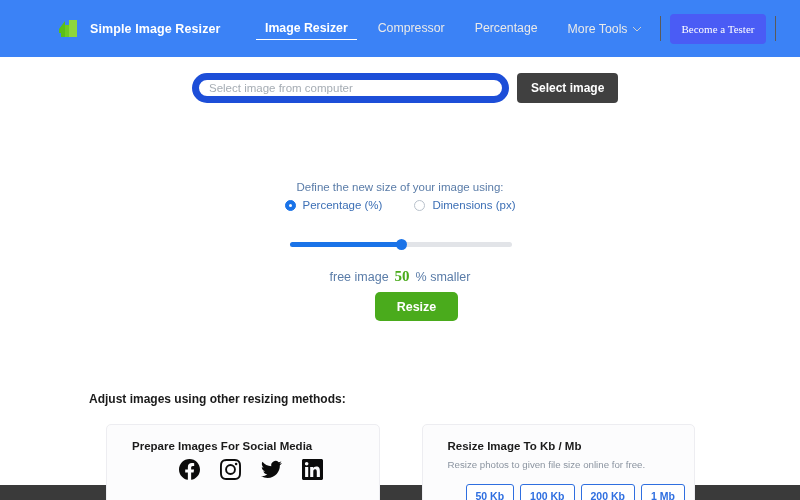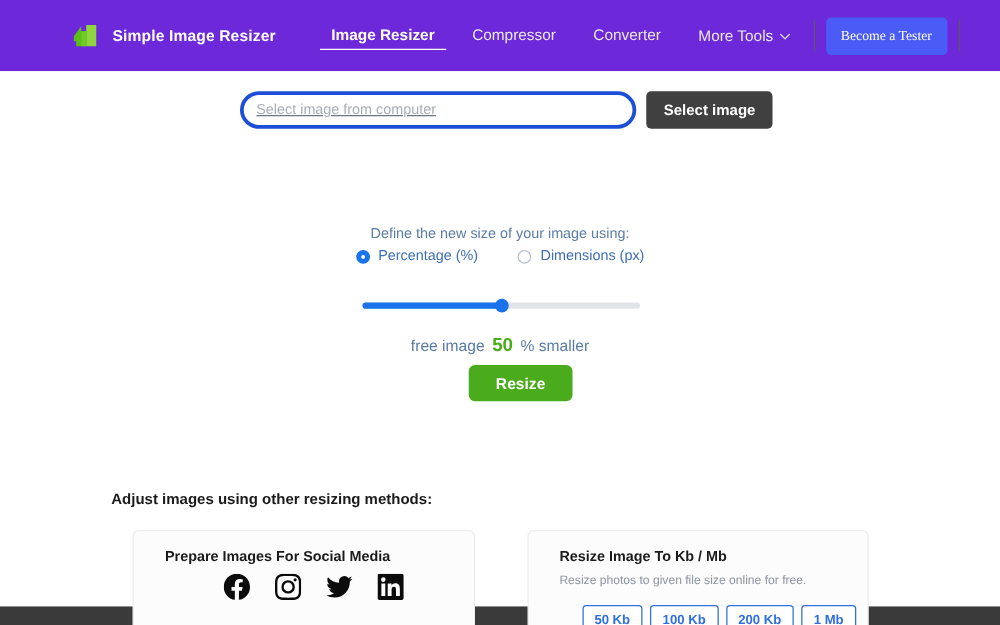--- a/index.html
+++ b/index.html
@@ -6,21 +6,21 @@
   html, body {
     width: 800px; height: 500px;
     font-family: "Liberation Sans", sans-serif;
     background: #ffffff;
     overflow: hidden;
   }
 
   
   .header {
     height: 57px;
-    background: #6d28d9;
+    background: #3b82f6;
     display: flex;
     align-items: center;
     padding: 0 0 0 55px;
     position: relative;
   }
   .brand { display: flex; align-items: center; gap: 9px; }
   .logo-mark { width: 26px; height: 26px; position: relative; display:block; }
   .brand-name {
     color: #ffffff;
     font-size: 12.5px;
@@ -96,29 +96,28 @@
   .upload-row {
     position: absolute;
     left: 192px; top: 16px;
     display: flex;
     align-items: stretch;
     gap: 8px;
   }
   .file-input {
     width: 317px;
     height: 30px;
-    border: 3px solid #1d4ed8;
+    border: 7px solid #1d4ed8;
     border-radius: 15px;
     background: #ffffff;
     font-size: 11.5px;
     color: #6e7781;
     padding: 0 10px;
     font-family: inherit;
     outline: none;
-    text-decoration: underline;
   }
   .file-input::placeholder { color: #a6adb4; }
   .select-btn {
     background: #404040;
     color: #ffffff;
     border: none;
     border-radius: 4px;
     font-size: 12px;
     font-weight: bold;
     padding: 0 14px;
@@ -204,20 +203,21 @@
     width: 100%;
     text-align: center;
     font-size: 12.5px;
     color: #5a7ca8;
   }
   .size-line .pct {
     color: #4aab1c;
     font-size: 15px;
     font-weight: bold;
     margin: 0 6px;
+    font-family: Liberation Serif, serif;
   }
 
   .resize-btn {
     position: absolute;
     left: 359px; top: 235px;
     width: 83px; height: 29px;
     background: #4aab1c;
     color: #ffffff;
     border: none;
     border-radius: 5px;
@@ -305,21 +305,21 @@
         <path d="M14 4 L22 4 L22 21 L14 21 Z" fill="#8ed63b"></path>
         <path d="M10 9 L14 9 L14 21 L10 21 Z" fill="#6ecb22"></path>
       </svg>
     </span>
     <span class="brand-name">Simple Image Resizer</span>
   </div>
 
   <nav class="nav">
     <a class="nav-link active" href="#"><span>Image Resizer</span></a>
     <a class="nav-link" href="#"><span>Compressor</span></a>
-    <a class="nav-link" href="#"><span>Converter</span></a>
+    <a class="nav-link" href="#"><span>Percentage</span></a>
     <a class="nav-link" href="#"><span>More Tools</span><span class="caret"><svg width="8" height="5" viewBox="0 0 8 5">
             <path d="M0 0 L4 4 L8 0" stroke="#cfcfcf" stroke-width="1" fill="none"></path>
           </svg></span></a>
     <span class="divider"></span>
     <button class="tester-btn">Become a Tester</button>
     <span class="divider"></span>
     <a class="nav-link" href="#"></a>
   </nav>
 </div>
 

